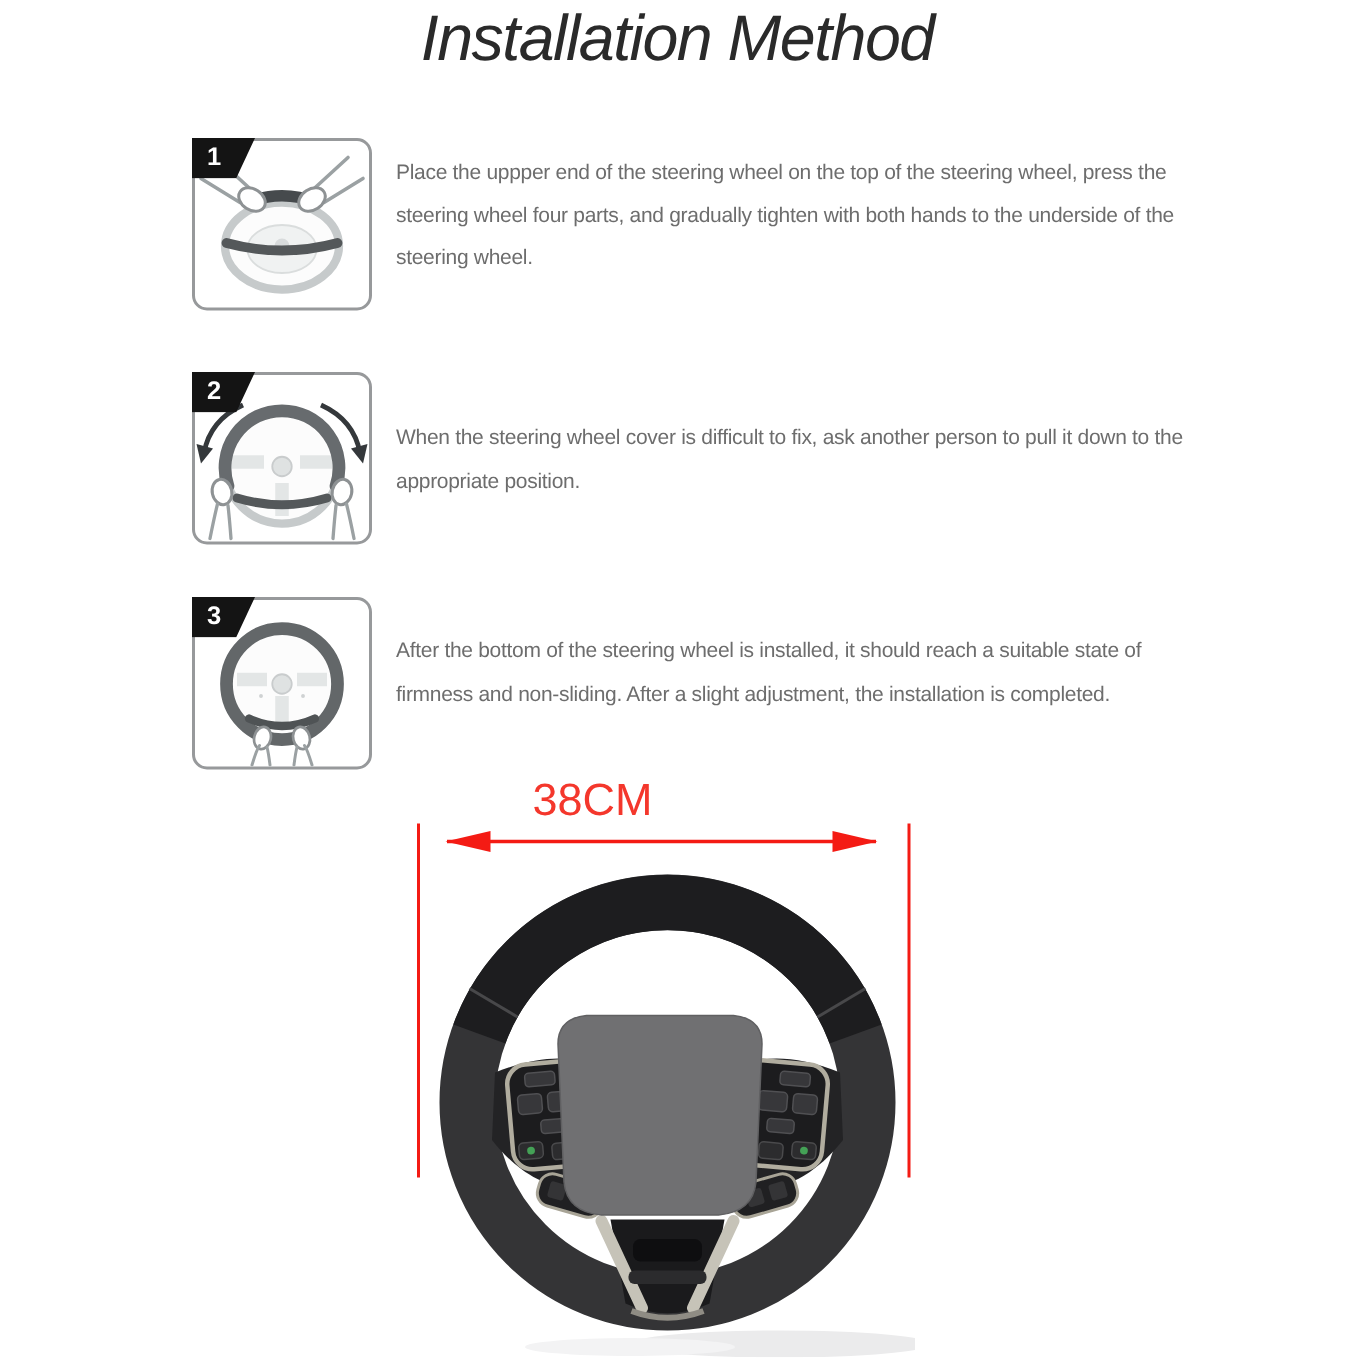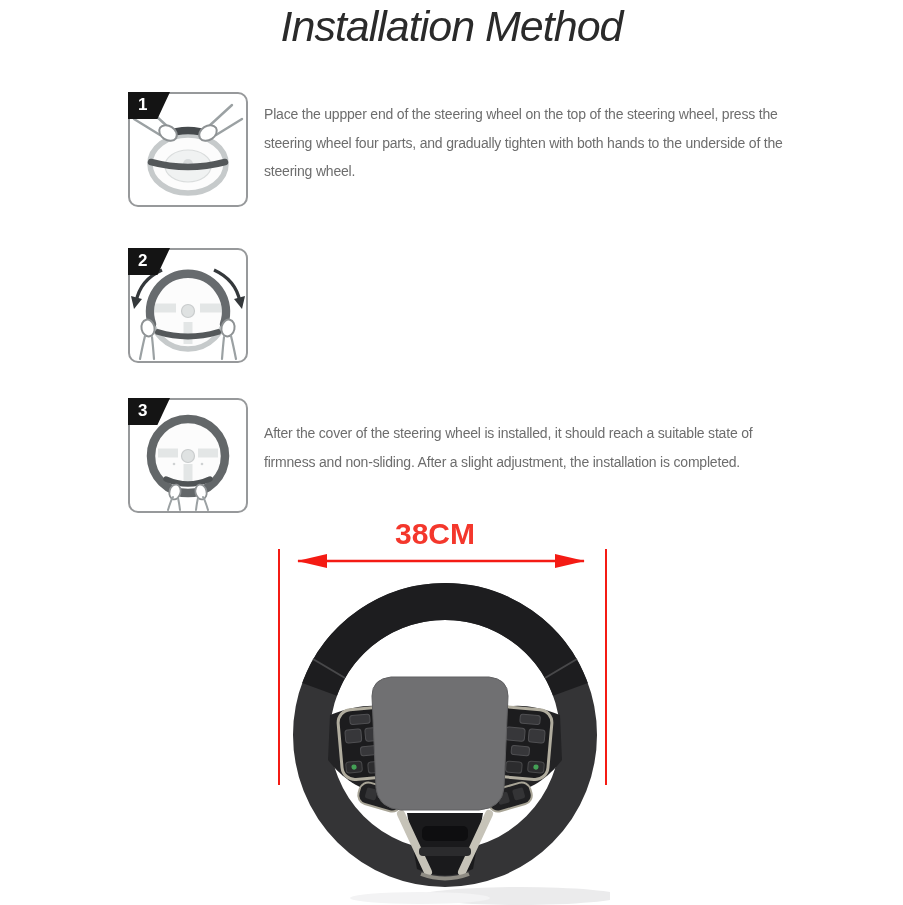--- a/index.html
+++ b/index.html
@@ -25,22 +25,22 @@
     background:#141414;color:#fff;
     clip-path:polygon(0 0,100% 0,70% 100%,0 100%);
     font-size:17px;font-weight:bold;line-height:26px;padding-left:10px;
     box-sizing:border-box;
   }
   .step-text{
     position:absolute;left:264px;width:540px;margin:0;
     font-size:14px;line-height:28.5px;color:#6d6d6d;letter-spacing:-0.2px;
   }
   .dim-label{
-    position:absolute;left:355px;top:517px;width:160px;text-align:center;
-    font-size:30px;color:#f4372c;font-weight:700;
+    position:absolute;left:355px;top:517px;width:160px;text-align:left;
+    font-size:30px;color:#f4372c;font-weight:400;
   }
   .vline{position:absolute;top:549px;width:2px;height:236px;background:#f41b14;}
   .dim-arrow{position:absolute;left:296px;top:551px;}
   .wheel-photo{position:absolute;left:280px;top:570px;}
 </style>
 </head>
 <body>
 
 <div class="canvas">
 
@@ -77,38 +77,39 @@
       <path d="M106,109 Q103,94 101,86 M92,109 Q93,96 94,87" stroke="#9ba1a3" stroke-width="2.2" fill="none" stroke-linecap="round"></path>
       <path d="M32,20 Q10,30 6,52" stroke="#34383b" stroke-width="3.2" fill="none"></path>
       <polygon points="1,46 12,49 4,59" fill="#34383b"></polygon>
       <path d="M84,20 Q106,30 110,52" stroke="#34383b" stroke-width="3.2" fill="none"></path>
       <polygon points="115,46 104,49 112,59" fill="#34383b"></polygon>
     </svg>
     <div class="badge">
       <span>2</span>
     </div>
   </div>
+  <p class="step-text" style="top:277px">When the steering wheel cover is difficult to fix, ask another person to pull it down to the appropriate position.</p>
 
   <div class="step-box" style="top:398px">
     <svg viewBox="0 0 116 111" preserveAspectRatio="none">
       <circle cx="58" cy="56" r="37" fill="#fcfcfc" stroke="#636769" stroke-width="8.5"></circle>
       <path d="M28,53 H48 M68,53 H88 M58,64 V84" stroke="#e3e6e6" stroke-width="9" fill="none"></path>
       <circle cx="58" cy="56" r="6.5" fill="#dfe2e2" stroke="#c9cccd" stroke-width="1.2"></circle>
       <circle cx="44" cy="64" r="1.3" fill="#cfd2d3"></circle>
       <circle cx="72" cy="64" r="1.3" fill="#cfd2d3"></circle>
       <path d="M36,79 Q58,89 80,79" stroke="#4f5355" stroke-width="5.5" fill="none" stroke-linecap="round"></path>
       <ellipse cx="45" cy="92" rx="5.5" ry="7.5" fill="#fff" stroke="#8e9294" stroke-width="1.8" transform="rotate(14 45 92)"></ellipse>
       <ellipse cx="71" cy="92" rx="5.5" ry="7.5" fill="#fff" stroke="#8e9294" stroke-width="1.8" transform="rotate(-14 71 92)"></ellipse>
       <path d="M38,110 Q41,100 43,97 M50,110 Q49,102 48,98 M66,110 Q67,102 68,98 M78,110 Q75,100 73,97" stroke="#9ba1a3" stroke-width="2" fill="none" stroke-linecap="round"></path>
     </svg>
     <div class="badge">
       <span>3</span>
     </div>
   </div>
-  <p class="step-text" style="top:419px">After the cover of the steering wheel is installed, it should reach a suitable state of firmness and non-sliding. After a slight adjustment, the installation is completed.</p>
+  <p class="step-text" style="top:419px">After the bottom of the steering wheel is installed, it should reach a suitable state of firmness and non-sliding. After a slight adjustment, the installation is completed.</p>
 
   <div class="dim-label">38CM</div>
   <svg class="dim-arrow" width="290" height="20">
     <line x1="2" y1="10" x2="288" y2="10" stroke="#f41b14" stroke-width="2.4"></line>
     <polygon points="1,10 31,3 31,17" fill="#f41b14"></polygon>
     <polygon points="289,10 259,3 259,17" fill="#f41b14"></polygon>
   </svg>
   <div class="vline" style="left:278px"></div>
   <div class="vline" style="left:605px"></div>
 

